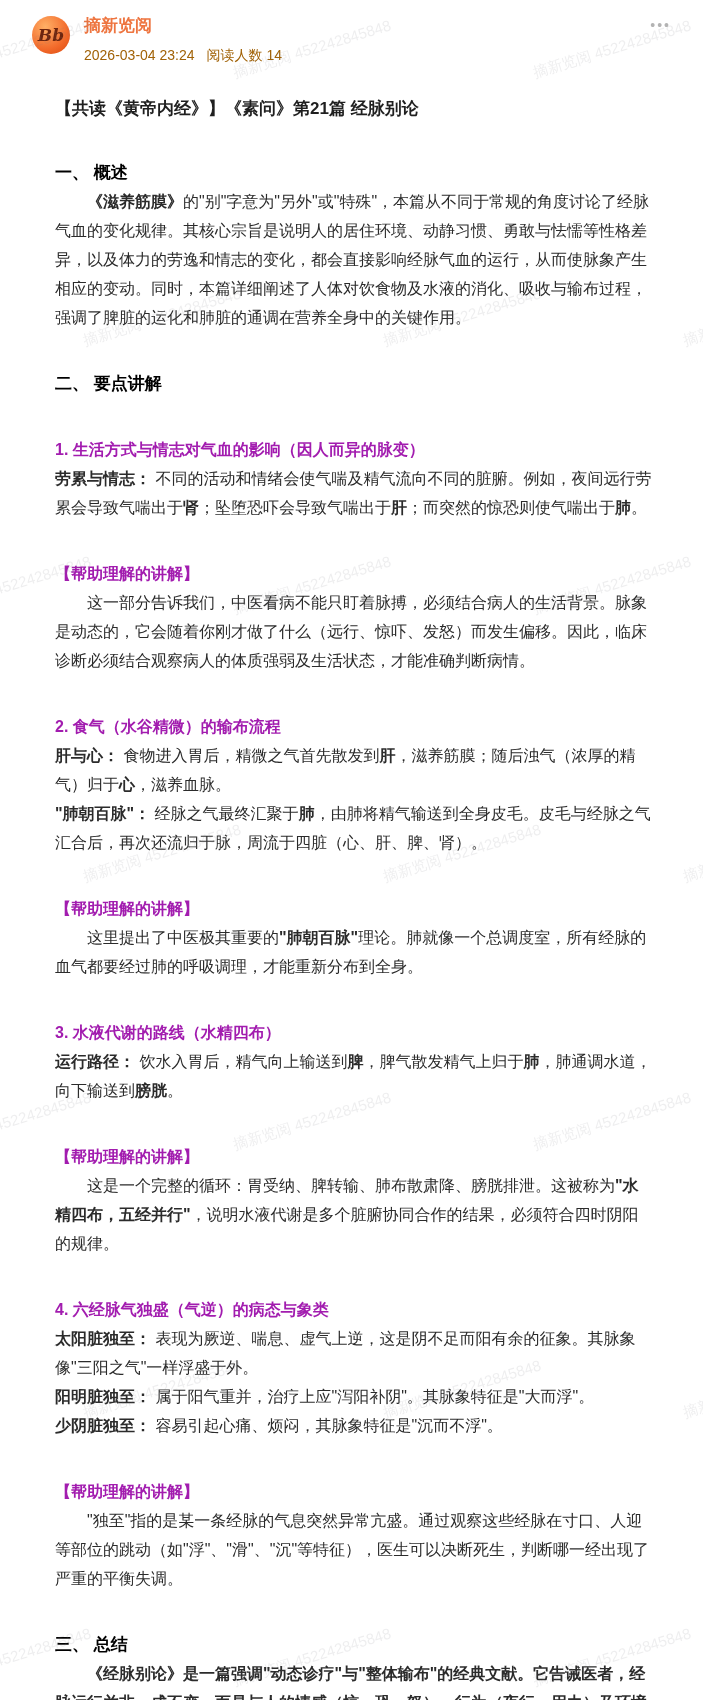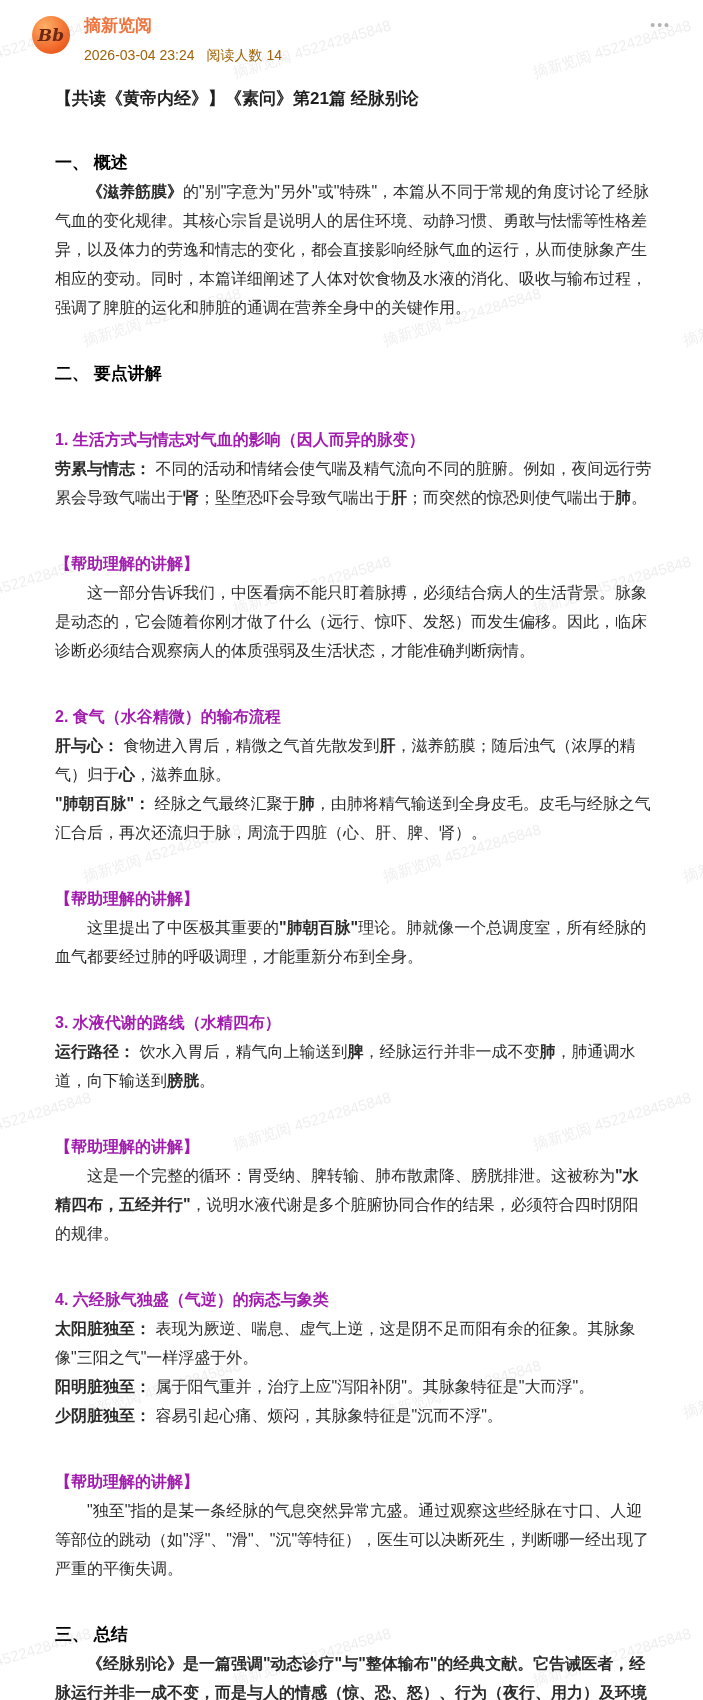--- a/index.html
+++ b/index.html
@@ -16,21 +16,21 @@
   .avatar { width:38px; height:38px; border-radius:50%; background:radial-gradient(circle at 35% 28%, #ffb066, #f2692a 62%, #d9480f); display:flex; align-items:center; justify-content:center; flex:0 0 38px; }
   .avatar span { font-family:"DejaVu Serif",serif; font-style:italic; font-weight:bold; font-size:17px; color:#6d250e; }
   .hmeta { margin-left:14px; flex:1; }
   .uname { color:#ee7540; font-size:17px; font-weight:700; line-height:20px; }
   .subline { margin-top:11px; color:#a16207; font-size:14px; }
   .subline span + span { margin-left:12px; }
   .more { color:#b3b3b3; font-size:14px; letter-spacing:2px; padding:4px 6px; line-height:10px; }
 
   
   .content { padding:0 50px 0 55px; position:relative; z-index:2; }
-  .title { margin-top:22px; font-size:17px; font-weight:700; color:#1f1f1f; line-height:24px; }
+  .title { margin-top:32px; font-size:17px; font-weight:700; color:#1f1f1f; line-height:24px; }
 
   .article { color:#2b2b2b; font-size:16px; line-height:29px; }
   .blk { }
   .h1 { font-size:17px; font-weight:700; color:#000000; margin-top:37px; }
   .h2 { font-weight:700; color:#a21caf; margin-top:37px; }
   .p, .pi { font-weight:400; }
   .pi { text-indent:2em; }
   .b { font-weight:700; }
 </style>
 </head>
@@ -85,21 +85,21 @@
         <div class="blk h2"><span>1. 生活方式与情志对气血的影响（因人而异的脉变）</span></div>
         <div class="blk p"><span class="b">劳累与情志：</span><span> 不同的活动和情绪会使气喘及精气流向不同的脏腑。例如，夜间远行劳累会导致气喘出于</span><span class="b">肾</span><span>；坠堕恐吓会导致气喘出于</span><span class="b">肝</span><span>；而突然的惊恐则使气喘出于</span><span class="b">肺</span><span>。</span></div>
         <div class="blk h2"><span>【帮助理解的讲解】</span></div>
         <div class="blk pi"><span>这一部分告诉我们，中医看病不能只盯着脉搏，必须结合病人的生活背景。脉象是动态的，它会随着你刚才做了什么（远行、惊吓、发怒）而发生偏移。因此，临床诊断必须结合观察病人的体质强弱及生活状态，才能准确判断病情。</span></div>
         <div class="blk h2"><span>2. 食气（水谷精微）的输布流程</span></div>
         <div class="blk p"><span class="b">肝与心：</span><span> 食物进入胃后，精微之气首先散发到</span><span class="b">肝</span><span>，滋养筋膜；随后浊气（浓厚的精气）归于</span><span class="b">心</span><span>，滋养血脉。</span></div>
         <div class="blk p"><span class="b">"肺朝百脉"：</span><span> 经脉之气最终汇聚于</span><span class="b">肺</span><span>，由肺将精气输送到全身皮毛。皮毛与经脉之气汇合后，再次还流归于脉，周流于四脏（心、肝、脾、肾）。</span></div>
         <div class="blk h2"><span>【帮助理解的讲解】</span></div>
         <div class="blk pi"><span>这里提出了中医极其重要的</span><span class="b">"肺朝百脉"</span><span>理论。肺就像一个总调度室，所有经脉的血气都要经过肺的呼吸调理，才能重新分布到全身。</span></div>
         <div class="blk h2"><span>3. 水液代谢的路线（水精四布）</span></div>
-        <div class="blk p"><span class="b">运行路径：</span><span> 饮水入胃后，精气向上输送到</span><span class="b">脾</span><span>，经脉运行并非一成不变</span><span class="b">肺</span><span>，肺通调水道，向下输送到</span><span class="b">膀胱</span><span>。</span></div>
+        <div class="blk p"><span class="b">运行路径：</span><span> 饮水入胃后，精气向上输送到</span><span class="b">脾</span><span>，脾气散发精气上归于</span><span class="b">肺</span><span>，肺通调水道，向下输送到</span><span class="b">膀胱</span><span>。</span></div>
         <div class="blk h2"><span>【帮助理解的讲解】</span></div>
         <div class="blk pi"><span>这是一个完整的循环：胃受纳、脾转输、肺布散肃降、膀胱排泄。这被称为</span><span class="b">"水精四布，五经并行"</span><span>，说明水液代谢是多个脏腑协同合作的结果，必须符合四时阴阳的规律。</span></div>
         <div class="blk h2"><span>4. 六经脉气独盛（气逆）的病态与象类</span></div>
         <div class="blk p"><span class="b">太阳脏独至：</span><span> 表现为厥逆、喘息、虚气上逆，这是阴不足而阳有余的征象。其脉象像"三阳之气"一样浮盛于外。</span></div>
         <div class="blk p"><span class="b">阳明脏独至：</span><span> 属于阳气重并，治疗上应"泻阳补阴"。其脉象特征是"大而浮"。</span></div>
         <div class="blk p"><span class="b">少阴脏独至：</span><span> 容易引起心痛、烦闷，其脉象特征是"沉而不浮"。</span></div>
         <div class="blk h2"><span>【帮助理解的讲解】</span></div>
         <div class="blk pi"><span>"独至"指的是某一条经脉的气息突然异常亢盛。通过观察这些经脉在寸口、人迎等部位的跳动（如"浮"、"滑"、"沉"等特征），医生可以决断死生，判断哪一经出现了严重的平衡失调。</span></div>
         <div class="blk h1"><span>三、 总结</span></div>
         <div class="blk pi"><span class="b">《经脉别论》是一篇强调"动态诊疗"与"整体输布"的经典文献。它告诫医者，经脉运行并非一成不变，而是与人的情感（惊、恐、怒）、行为（夜行、用力）及环境息息相关。全篇通过对食气、水精输布流程的细致描绘，确立了肺、脾在气血津液代谢中的核心地位。最后，通过对六经气逆表现的总结，为临床提供了根据脉象波动（如阳明之大浮、少阴之沉）来精准定位病灶的实战指南。掌握本篇，不仅能理解"肺朝百脉"的深意，更能学会从病人繁杂的生活表象中抽丝剥茧，洞察经脉气血的本质变化。</span></div>

